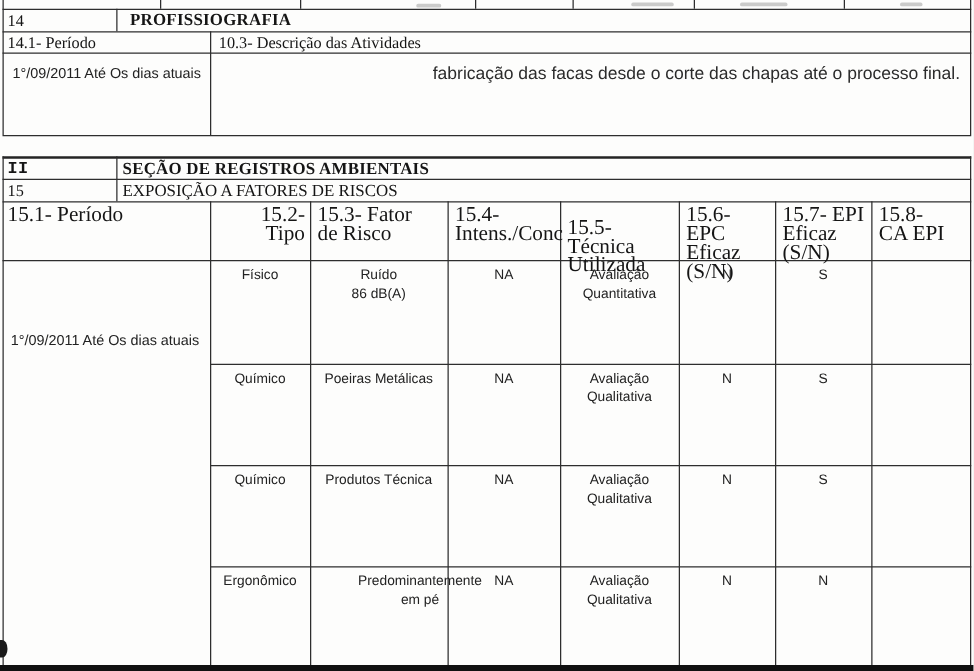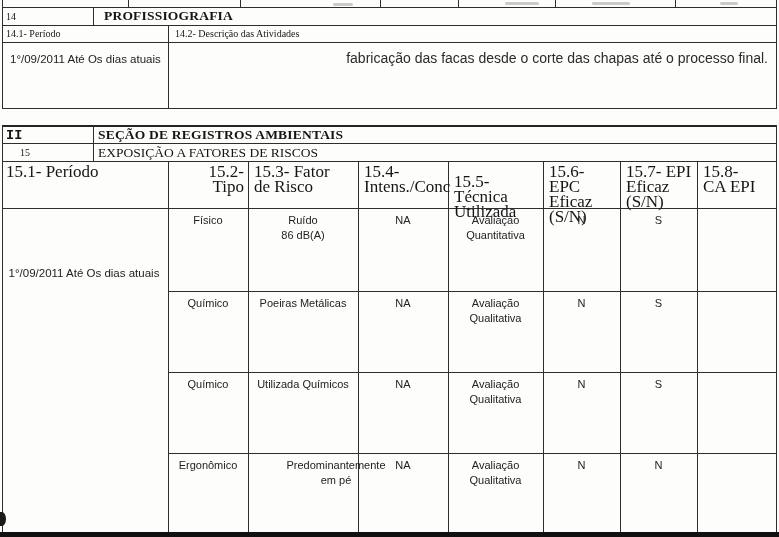--- a/index.html
+++ b/index.html
@@ -5,21 +5,21 @@
   html,body{margin:0;padding:0;background:#e8e8e8;}
   .page{
     position:relative;width:779px;height:537px;overflow:hidden;
     background:#fdfdfc;
     font-family:"Liberation Serif", serif;
     color:#151515;
   }
   .hl{position:absolute;height:1px;background:#2e2e2e;}
   .vl{position:absolute;width:1px;background:#2e2e2e;}
   .hl.thick{height:2px;background:#242424;}
-  .ts{position:absolute;font-family:"Liberation Serif", serif;font-size:10px;line-height:16px;white-space:nowrap;}
+  .ts{position:absolute;font-family:"Liberation Serif", serif;font-size:13px;line-height:16px;white-space:nowrap;}
   .ts.b{font-weight:bold;font-size:13.5px;letter-spacing:.2px;}
   .hdr{position:absolute;font-family:"Liberation Serif", serif;font-size:17px;line-height:15px;white-space:pre-line;}
   .sa{position:absolute;font-family:"Liberation Sans", sans-serif;color:#222;}
   .cellv{font-size:11px;line-height:14.5px;text-align:center;white-space:pre-line;}
   .periodo{font-size:11.5px;white-space:nowrap;}
   .desc{position:absolute;left:176px;top:45px;width:592px;
     font-family:"Liberation Sans", sans-serif;font-size:14px;line-height:27px;color:#2b2b2b;}
   .desc .l1{text-align:justify;text-align-last:justify;}
   .desc .l2{text-align:right;}
   .smudge{position:absolute;height:3px;background:#b9b9b9;opacity:.75;border-radius:2px;}
@@ -50,21 +50,21 @@
     <div class="hl" style="left:2px;top:7px;width:775px;"></div>
     <div class="vl" style="left:93px;top:7px;height:18px;"></div>
     <div class="hl" style="left:2px;top:25px;width:775px;"></div>
     <div class="vl" style="left:168px;top:25px;height:83px;"></div>
     <div class="hl" style="left:2px;top:42px;width:775px;"></div>
     <div class="hl" style="left:2px;top:108px;width:775px;"></div>
 
     <div class="ts" style="left:6px;top:9px;">14</div>
     <div class="ts b" style="left:104px;top:8px;">PROFISSIOGRAFIA</div>
     <div class="ts" style="left:6px;top:26px;">14.1- Período</div>
-    <div class="ts" style="left:175px;top:26px;">14.2- Descrição das Atividades</div>
+    <div class="ts" style="left:175px;top:26px;">10.3- Descrição das Atividades</div>
     <div class="sa periodo" style="left:10px;top:53px;">1°/09/2011 Até Os dias atuais</div>
     <div class="desc">
       <div class="l2">fabricação das facas desde o corte das chapas até o processo final.</div>
     </div>
   </div>
 
   <div>
 
     <div class="hl thick" style="left:2px;top:125px;width:775px;"></div>
     <div class="vl" style="left:2px;top:125px;height:408px;"></div>
@@ -80,21 +80,21 @@
     <div class="vl" style="left:168px;top:161px;height:372px;"></div>
     <div class="vl" style="left:248px;top:161px;height:372px;"></div>
     <div class="vl" style="left:358px;top:161px;height:372px;"></div>
     <div class="vl" style="left:448px;top:161px;height:372px;"></div>
     <div class="vl" style="left:543px;top:161px;height:372px;"></div>
     <div class="vl" style="left:620px;top:161px;height:372px;"></div>
     <div class="vl" style="left:697px;top:161px;height:372px;"></div>
 
     <div class="ts b" style="left:6px;top:128px;font-family:Liberation Mono, monospace;">II</div>
     <div class="ts b" style="left:98px;top:127px;">SEÇÃO DE REGISTROS AMBIENTAIS</div>
-    <div class="ts" style="left:20px;top:145px;">15</div>
+    <div class="ts" style="left:6px;top:145px;">15</div>
     <div class="ts" style="left:98px;top:145px;font-size:13.5px;">EXPOSIÇÃO A FATORES DE RISCOS</div>
 
     <div class="hdr" style="left:6px;top:164px;width:155px;">15.1- Período</div>
     <div class="hdr" style="left:174px;top:164px;width:70px;text-align:right;">15.2- Tipo</div>
     <div class="hdr" style="left:254px;top:164px;width:100px;">15.3- Fator
 de Risco</div>
     <div class="hdr" style="left:364px;top:164px;width:82px;">15.4-
 Intens./Conc</div>
     <div class="hdr" style="left:454px;top:148px;width:87px;margin-top:26px;">15.5- Técnica
 Utilizada</div>
@@ -127,21 +127,21 @@
       <div class="sa cellv" style="left:358px;top:296px;width:90px;">NA</div>
       <div class="sa cellv" style="left:448px;top:296px;width:95px;">Avaliação
 Qualitativa</div>
       <div class="sa cellv" style="left:543px;top:296px;width:77px;">N</div>
       <div class="sa cellv" style="left:620px;top:296px;width:77px;">S</div>
       <div class="sa cellv" style="left:697px;top:296px;width:80px;"></div>
     </div>
 
     <div>
       <div class="sa cellv" style="left:168px;top:377px;width:80px;">Químico</div>
-      <div class="sa cellv" style="left:248px;top:377px;width:110px;">Utilizada Químicos</div>
+      <div class="sa cellv" style="left:248px;top:377px;width:110px;">Produtos Técnica</div>
       <div class="sa cellv" style="left:358px;top:377px;width:90px;">NA</div>
       <div class="sa cellv" style="left:448px;top:377px;width:95px;">Avaliação
 Qualitativa</div>
       <div class="sa cellv" style="left:543px;top:377px;width:77px;">N</div>
       <div class="sa cellv" style="left:620px;top:377px;width:77px;">S</div>
       <div class="sa cellv" style="left:697px;top:377px;width:80px;"></div>
     </div>
 
     <div>
       <div class="sa cellv" style="left:168px;top:458px;width:80px;">Ergonômico</div>

